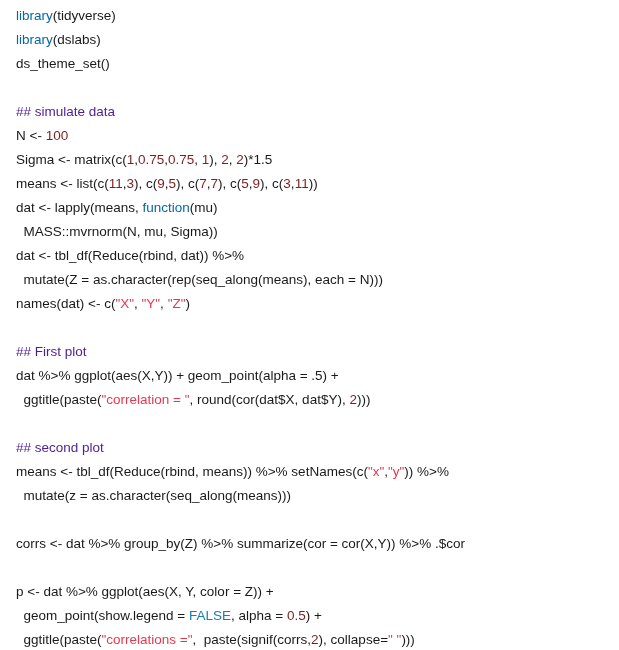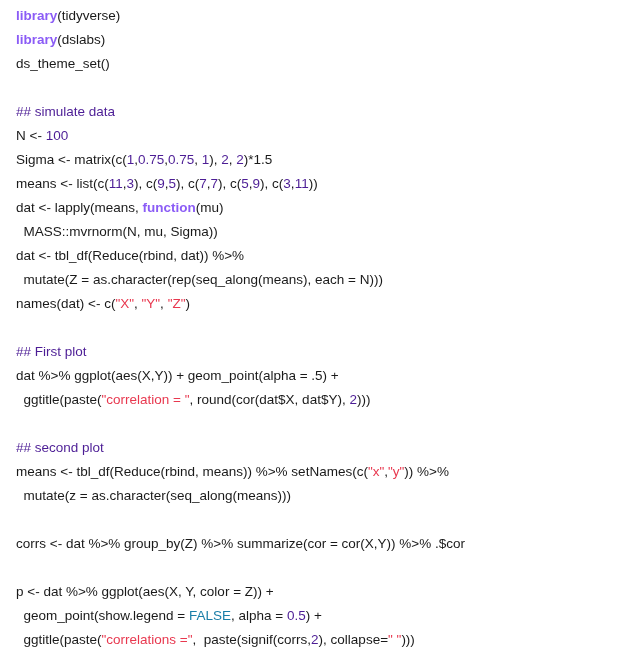--- a/index.html
+++ b/index.html
@@ -20,22 +20,22 @@
     color: #1a1a1a;
     white-space: pre;
   }
   .line {
     height: 24px;
     white-space: pre;
   }
   .blank {
     height: 24px;
   }
-  .kw { font-weight: bold; color: #8b5cf6; }
-  .num { color: #4c1d95; margin-top: 40px; }
+  .kw { font-weight: normal; color: #0369a1; }
+  .num { color: #7f1d1d; margin-top: 40px; }
   .str { color: #e8384f; }
   .cmt { color: #4c1d95; }
   .const { color: #1a7ea8; }
 </style>
 </head>
 <body>
 
 <div id="code"><div class="line"><span class="kw">library</span><span>(tidyverse)</span></div><div class="line"><span class="kw">library</span><span>(dslabs)</span></div><div class="line"><span>ds_theme_set()</span></div><div class="blank"></div><div class="line"><span class="cmt">## simulate data</span></div><div class="line"><span>N &lt;- </span><span class="num">100</span></div><div class="line"><span>Sigma &lt;- matrix(c(</span><span class="num">1</span><span>,</span><span class="num">0.75</span><span>,</span><span class="num">0.75</span><span>, </span><span class="num">1</span><span>), </span><span class="num">2</span><span>, </span><span class="num">2</span><span>)*1.5</span></div><div class="line"><span>means &lt;- list(c(</span><span class="num">11</span><span>,</span><span class="num">3</span><span>), c(</span><span class="num">9</span><span>,</span><span class="num">5</span><span>), c(</span><span class="num">7</span><span>,</span><span class="num">7</span><span>), c(</span><span class="num">5</span><span>,</span><span class="num">9</span><span>), c(</span><span class="num">3</span><span>,</span><span class="num">11</span><span>))</span></div><div class="line"><span>dat &lt;- lapply(means, </span><span class="kw">function</span><span>(mu)</span></div><div class="line"><span>  MASS::mvrnorm(N, mu, Sigma))</span></div><div class="line"><span>dat &lt;- tbl_df(Reduce(rbind, dat)) %&gt;%</span></div><div class="line"><span>  mutate(Z = as.character(rep(seq_along(means), each = N)))</span></div><div class="line"><span>names(dat) &lt;- c(</span><span class="str">"X"</span><span>, </span><span class="str">"Y"</span><span>, </span><span class="str">"Z"</span><span>)</span></div><div class="blank"></div><div class="line"><span class="cmt">## First plot</span></div><div class="line"><span>dat %&gt;% ggplot(aes(X,Y)) + geom_point(alpha = .5) +</span></div><div class="line"><span>  ggtitle(paste(</span><span class="str">"correlation = "</span><span>, round(cor(dat$X, dat$Y), </span><span class="num">2</span><span>)))</span></div><div class="blank"></div><div class="line"><span class="cmt">## second plot</span></div><div class="line"><span>means &lt;- tbl_df(Reduce(rbind, means)) %&gt;% setNames(c(</span><span class="str">"x"</span><span>,</span><span class="str">"y"</span><span>)) %&gt;%</span></div><div class="line"><span>  mutate(z = as.character(seq_along(means)))</span></div><div class="blank"></div><div class="line"><span>corrs &lt;- dat %&gt;% group_by(Z) %&gt;% summarize(cor = cor(X,Y)) %&gt;% .$cor</span></div><div class="blank"></div><div class="line"><span>p &lt;- dat %&gt;% ggplot(aes(X, Y, color = Z)) +</span></div><div class="line"><span>  geom_point(show.legend = </span><span class="const">FALSE</span><span>, alpha = </span><span class="num">0.5</span><span>) +</span></div><div class="line"><span>  ggtitle(paste(</span><span class="str">"correlations ="</span><span>,  paste(signif(corrs,</span><span class="num">2</span><span>), collapse=</span><span class="str">" "</span><span>)))</span></div></div>
 
 </body></html>

